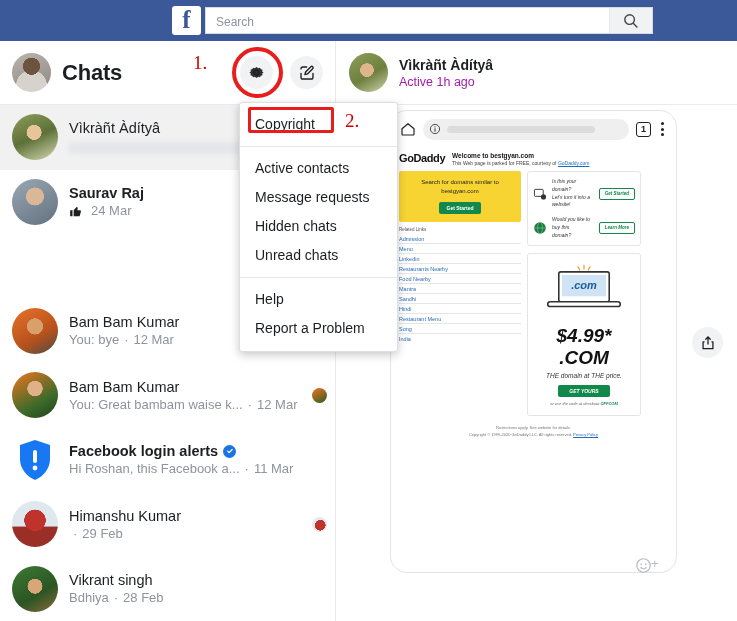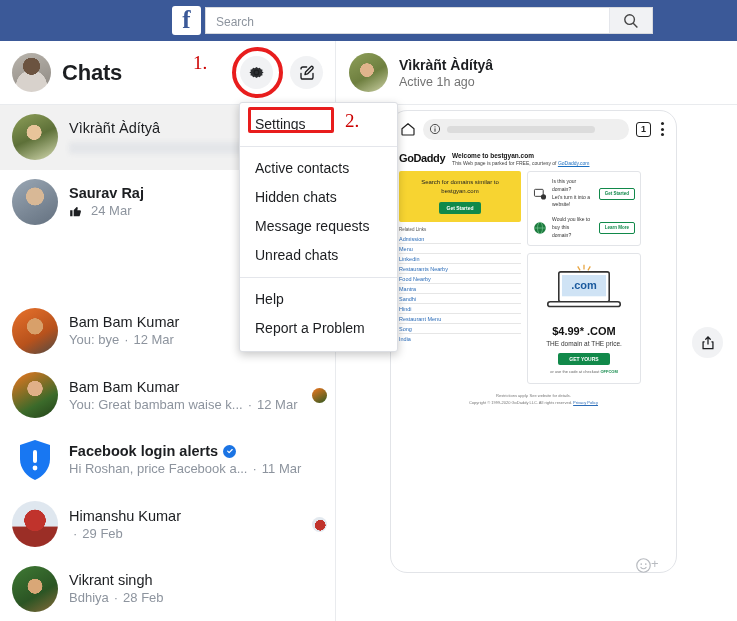--- a/index.html
+++ b/index.html
@@ -80,21 +80,21 @@
     display: flex; align-items: center;
   }
   .th-avatar {
     width: 39px; height: 39px; border-radius: 50%; margin-left: 13px; flex: none;
     background:
       radial-gradient(circle at 46% 44%, #e0b48c 0 22%, transparent 23%),
       linear-gradient(150deg, #8fa05a, #6e7f3f 55%, #cfd3a8);
   }
   .th-text { margin-left: 11px; }
   .th-name { font-size: 14px; font-weight: bold; color: #1c1e21; }
-  .th-status { font-size: 12.5px; color: #737373; margin-top: 2px; }
+  .th-status { font-size: 12.5px; color: #a21caf; margin-top: 2px; }
 
   
   .chat-list {
     position: absolute; top: 105px; left: 0; width: 335px; height: 516px;
     background: #fff; overflow: hidden;
   }
   .chat-row {
     display: flex; align-items: center; height: 64.5px; padding: 0 8px 0 12px;
     cursor: pointer; position: relative;
   }
@@ -196,37 +196,37 @@
   .gd-btn-green {
     display: inline-block; margin-top: 5px; background: #11894a; color: #fff;
     font-size: 5px; font-weight: bold; padding: 3px 8px; border-radius: 2px;
   }
   .gd-links { margin-top: 5px; }
   .gd-links-h { font-size: 4.5px; color: #555; margin-bottom: 2px; }
   .gd-link {
     font-size: 5.5px; color: #2b6cb8; border-bottom: 1px solid #e6e6e6;
     padding: 1.5px 0;
   }
-  .gd-right { width: 114px; }
+  .gd-right { width: 114px; font-style: italic; }
   .gd-box {
     border: 1px solid #e2e4e8; border-radius: 3px; padding: 6px 5px; background: #fff;
   }
   .gd-offer { display: flex; align-items: center; gap: 5px; margin-bottom: 7px; }
   .gd-offer:last-child { margin-bottom: 0; }
   .gd-ic { width: 14px; height: 14px; flex: none; }
   .gd-offer-t { flex: 1; font-size: 5px; color: #333; line-height: 1.55; }
   .gd-btn-out {
     border: 1px solid #11894a; color: #11894a; font-size: 4.5px; font-weight: bold;
     padding: 2.5px 5px; border-radius: 2px; white-space: nowrap;
   }
   .gd-promo {
     border: 1px solid #e2e4e8; border-radius: 3px; margin-top: 7px;
     padding: 10px 6px 9px; text-align: center;
   }
-  .gd-price { font-size: 11px; font-weight: bold; color: #111; margin-top: 5px; }
+  .gd-price { font-size: 19px; font-weight: bold; color: #111; margin-top: 5px; }
   .gd-tag { font-size: 6.5px; color: #333; margin-top: 3px; }
   .gd-yours {
     display: inline-block; margin-top: 5px; background: #11894a; color: #fff;
     font-size: 5px; font-weight: bold; padding: 3px 11px; border-radius: 2px;
   }
   .gd-code { font-size: 4px; color: #666; margin-top: 4px; }
   .gd-code b { color: #11894a; }
   .gd-foot { text-align: center; font-size: 4px; color: #777; margin-top: 9px; line-height: 1.7; }
   .gd-foot a { color: #2b6cb8; }
 
@@ -370,21 +370,21 @@
       <div class="row-body">
         <div class="row-name unread">
           <span>Facebook login alerts</span>
           <span class="verified">
             <svg width="8" height="8" viewBox="0 0 12 12">
                 <path d="M2.5 6.2l2.2 2.2 4.6-4.6" fill="none" stroke="#fff" stroke-width="1.8" stroke-linecap="round" stroke-linejoin="round"></path>
               </svg>
           </span>
         </div>
         <div class="row-snippet">
-          <span>Hi Roshan, price Facebook a...</span>
+          <span>Hi Roshan, this Facebook a...</span>
           <span style="margin:0 4px">·</span>
           <span>11 Mar</span>
         </div>
       </div>
     </div>
 
     <div class="chat-row">
       <div class="row-avatar" style="background:radial-gradient(circle at 50% 42%,#c0332c 0 30%,transparent 31%),linear-gradient(180deg,#dfe7ef 55%,#9b2e26 56%)"></div>
       <div class="row-body">
         <div class="row-name">Himanshu Kumar</div>
@@ -537,25 +537,25 @@
         <circle cx="8.8" cy="10" r="1.2" fill="#b8bbc0"></circle>
         <circle cx="15.2" cy="10" r="1.2" fill="#b8bbc0"></circle>
         <path d="M8.3 14.6c1 1.3 2.2 2 3.7 2s2.7-.7 3.7-2" fill="none" stroke="#b8bbc0" stroke-width="1.6" stroke-linecap="round"></path>
       </svg>
       <span style="font-size:13px;color:#b8bbc0;line-height:1;margin-left:-1px">+</span>
     </div>
   </div>
 
 
   <div class="menu">
-    <div class="menu-item">Settings</div>
+    <div class="menu-item">Copyright</div>
     <div class="menu-sep"></div>
     <div class="menu-item">Active contacts</div>
+    <div class="menu-item">Message requests</div>
     <div class="menu-item">Hidden chats</div>
-    <div class="menu-item">Message requests</div>
     <div class="menu-item">Unread chats</div>
     <div class="menu-sep"></div>
     <div class="menu-item">Help</div>
     <div class="menu-item">Report a Problem</div>
   </div>
   <div class="menu-hl"></div>
   <div class="anno-2">2.</div>
 
 </div>
 

